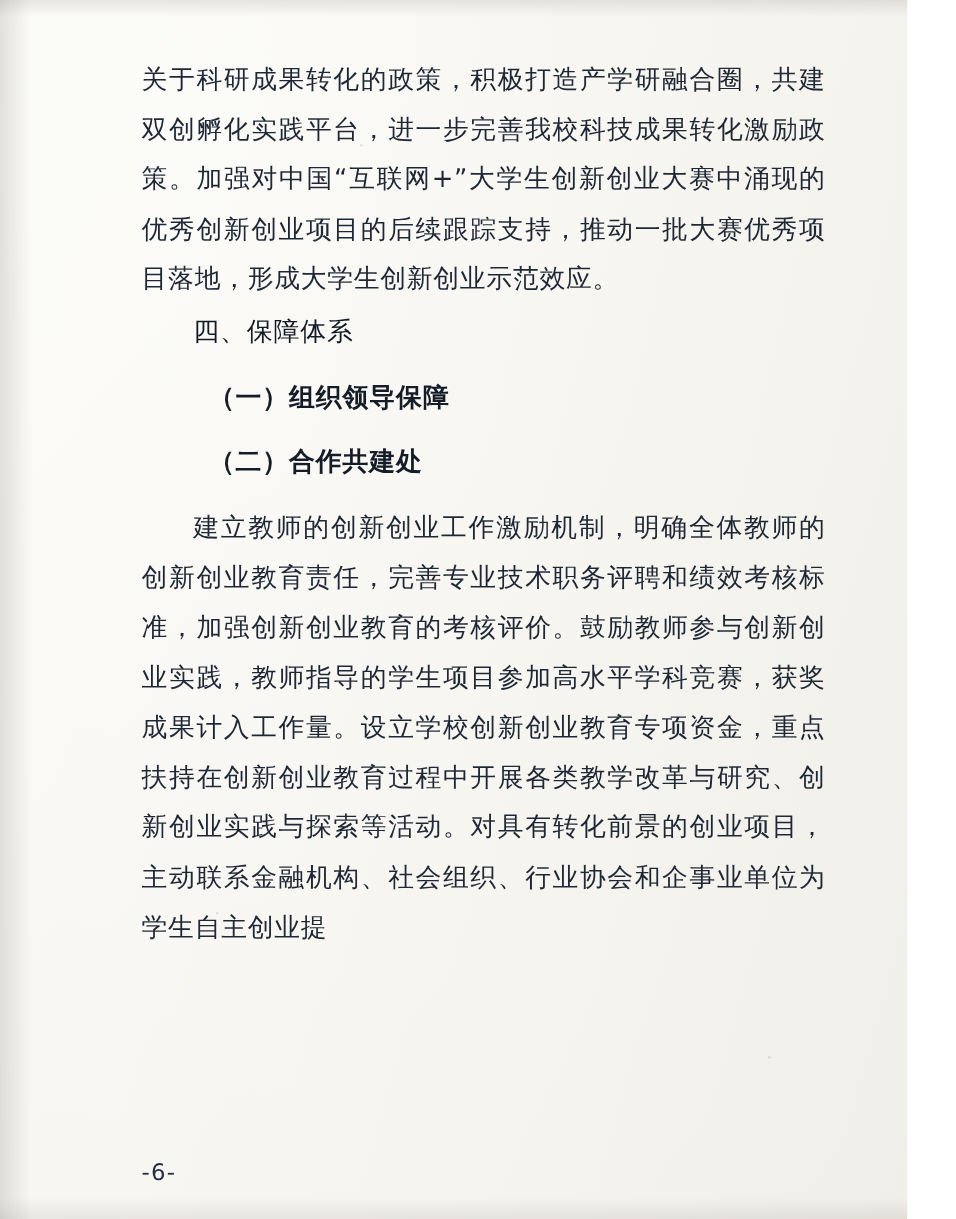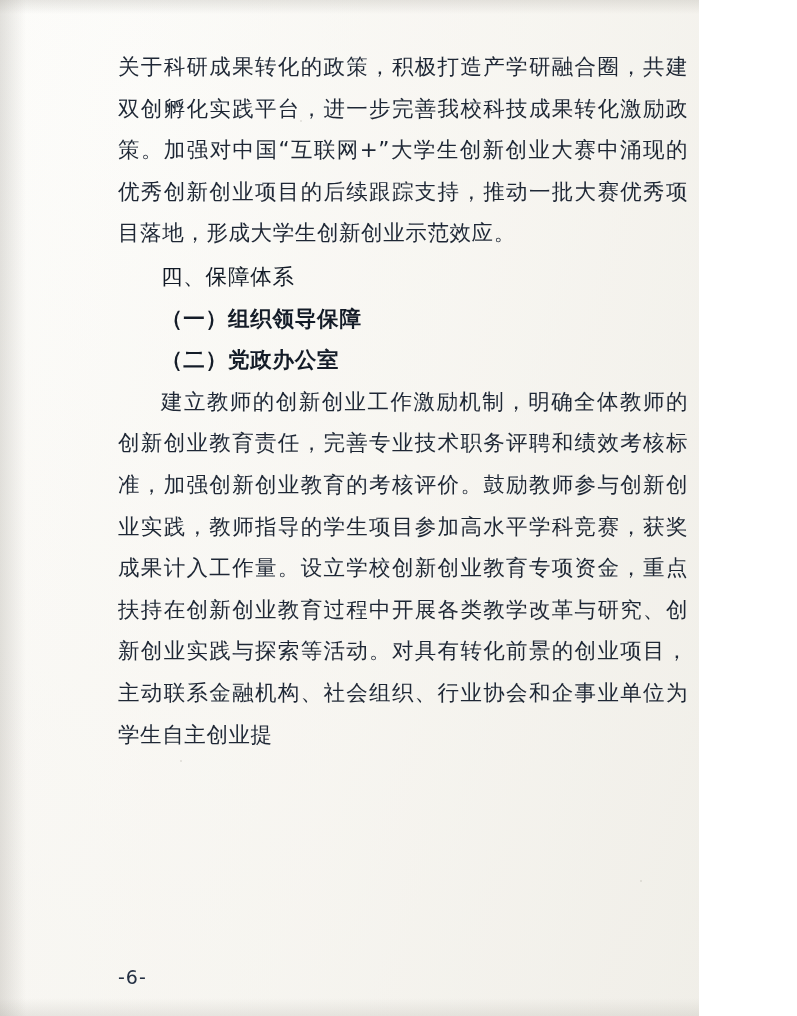--- a/index.html
+++ b/index.html
@@ -8,21 +8,21 @@
   }
   body {
     width: 797px;
     height: 1016px;
     background: #ffffff;
     font-family: "DejaVu Sans", sans-serif;
     overflow: hidden;
   }
   .page {
     position: relative;
-    width: 699px;
+    width: 756px;
     height: 1016px;
     background:
       radial-gradient(ellipse at 20% 10%, #fdfdfb 0%, #fbfaf7 45%, #f7f6f2 100%);
     box-sizing: border-box;
   }
   
   .paper-tint {
     position: absolute;
     inset: 0;
     background:
@@ -81,21 +81,21 @@
     margin: 0;
     text-indent: 43px;
     color: #121a26;
   }
   .subheading {
     font-family: "DejaVu Sans", sans-serif;
     font-size: 21.5px;
     line-height: 41.6px;
     letter-spacing: 0.8px;
     font-weight: bold;
-    margin: 0;
+    margin: 13px;
     text-indent: 43px;
     color: #141c28;
   }
   .gap-sm { height: 2px; }
 
   .page-number {
     position: absolute;
     left: 118px;
     bottom: 28px;
     font-size: 19px;
@@ -131,21 +131,21 @@
 
     <p class="para">关于科研成果转化的政策，积极打造产学研融合圈，共建双创孵化实践平台，进一步完善我校科技成果转化激励政策。加强对中国“互联网+”大学生创新创业大赛中涌现的优秀创新创业项目的后续跟踪支持，推动一批大赛优秀项目落地，形成大学生创新创业示范效应。</p>
 
     <div class="gap-sm"></div>
 
     <p class="heading">四、保障体系</p>
 
     <p class="subheading">（一）组织领导保障</p>
 
 
-    <p class="subheading">（二）党政办公室</p>
+    <p class="subheading">（二）合作共建处</p>
 
     <p class="para indent">建立教师的创新创业工作激励机制，明确全体教师的创新创业教育责任，完善专业技术职务评聘和绩效考核标准，加强创新创业教育的考核评价。鼓励教师参与创新创业实践，教师指导的学生项目参加高水平学科竞赛，获奖成果计入工作量。设立学校创新创业教育专项资金，重点扶持在创新创业教育过程中开展各类教学改革与研究、创新创业实践与探索等活动。对具有转化前景的创业项目，主动联系金融机构、社会组织、行业协会和企事业单位为学生自主创业提</p>
 
   </div>
 
   <div class="page-number">-6-</div>
 
 </div>
 
 </body></html>

